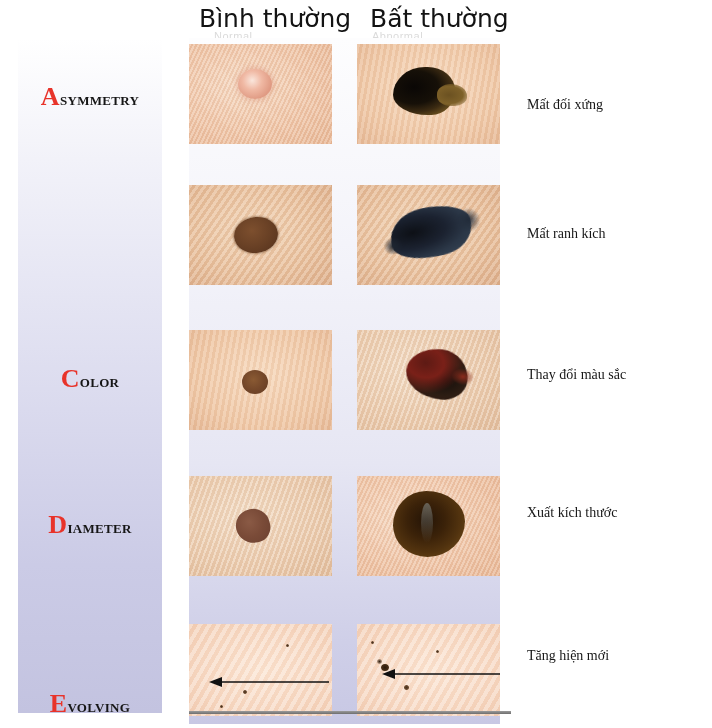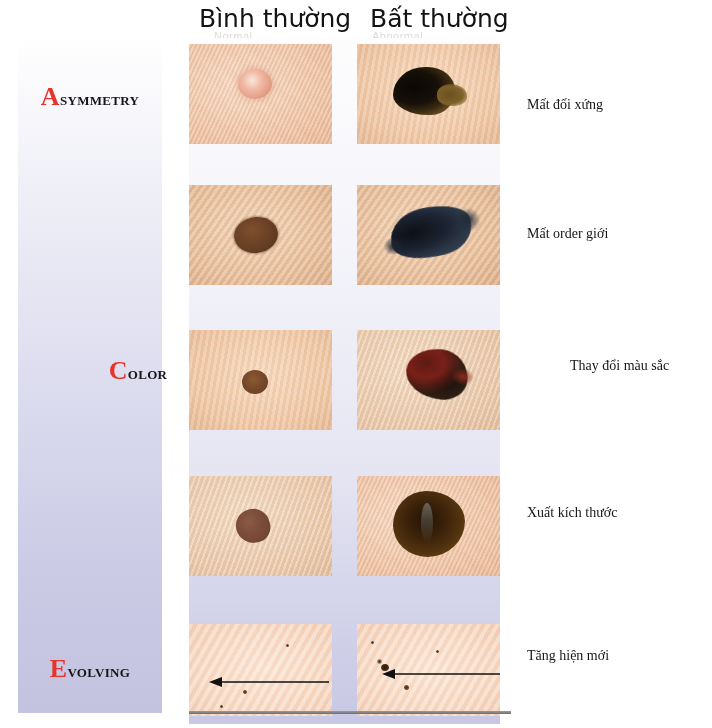--- a/index.html
+++ b/index.html
@@ -64,23 +64,23 @@
     letter-spacing: .3px;
   }
   .abcde-label .cap {
     color: #e8332a;
     font-size: 26px;
     font-variant: normal;
     line-height: 0;
   }
   #label-0 { top: 50px;  }
   #label-1 { top: 192px; }
-  #label-2 { top: 324px; margin-left: 48px; }
+  #label-2 { top: 332px; }
   #label-3 { top: 478px; }
-  #label-4 { top: 622px; }
+  #label-4 { top: 657px; }
 
   
   #photo-panel {
     position: absolute;
     left: 189px;
     top: 38px;
     width: 311px;
     height: 686px;
     background: linear-gradient(to bottom, #fdfdfe 0%, #f4f4fa 30%, #e6e6f3 62%, #cfcfe8 88%, #c8c8e4 100%);
   }
@@ -267,36 +267,37 @@
   .desc {
     position: absolute;
     left: 527px;
     font-family: "Liberation Serif", "DejaVu Serif", serif;
     font-size: 14px;
     color: #161616;
     white-space: nowrap;
   }
   #desc-0 { top: 97px;  }
   #desc-1 { top: 226px; }
-  #desc-2 { top: 358px; margin-left: 43px; }
+  #desc-2 { top: 367px; }
   #desc-3 { top: 505px; }
   #desc-4 { top: 648px; }
 </style>
 </head>
 <body>
 
 <div class="ghost-header" id="ghost-normal">Normal</div>
 <div class="ghost-header" id="ghost-abnormal">Abnormal</div>
 
 <div class="col-header" id="hdr-normal">Bình thường</div>
 <div class="col-header" id="hdr-abnormal">Bất thường</div>
 
 <div id="abcde-sidebar">
   <div class="abcde-label" id="label-0"><span class="cap">A</span><span>symmetry</span></div>
   <div class="abcde-label" id="label-2"><span class="cap">C</span><span>olor</span></div>
+  <div class="abcde-label" id="label-3"><span class="cap">D</span><span>iameter</span></div>
   <div class="abcde-label" id="label-4"><span class="cap">E</span><span>volving</span></div>
 </div>
 
 <div id="photo-panel">
 
   <div class="photo-row" id="row-0">
     <div class="photo-cell">
       <div class="skin skin-a"></div>
       <div class="lesion lesion-a-normal"></div>
     </div>
@@ -361,16 +362,16 @@
         <line x1="143" y1="50" x2="32" y2="50" stroke="#111" stroke-width="1.4"></line>
         <polygon points="25,50 38,45 38,55" fill="#111"></polygon>
       </svg>
     </div>
   </div>
 
 </div>
 <div id="panel-baseline"></div>
 
 <div class="desc" id="desc-0">Mất đối xứng</div>
-<div class="desc" id="desc-1">Mất order giới</div>
+<div class="desc" id="desc-1">Mất ranh kích</div>
 <div class="desc" id="desc-2">Thay đổi màu sắc</div>
 <div class="desc" id="desc-3">Xuất kích thước</div>
 <div class="desc" id="desc-4">Tăng hiện mới</div>
 
 </body></html>

